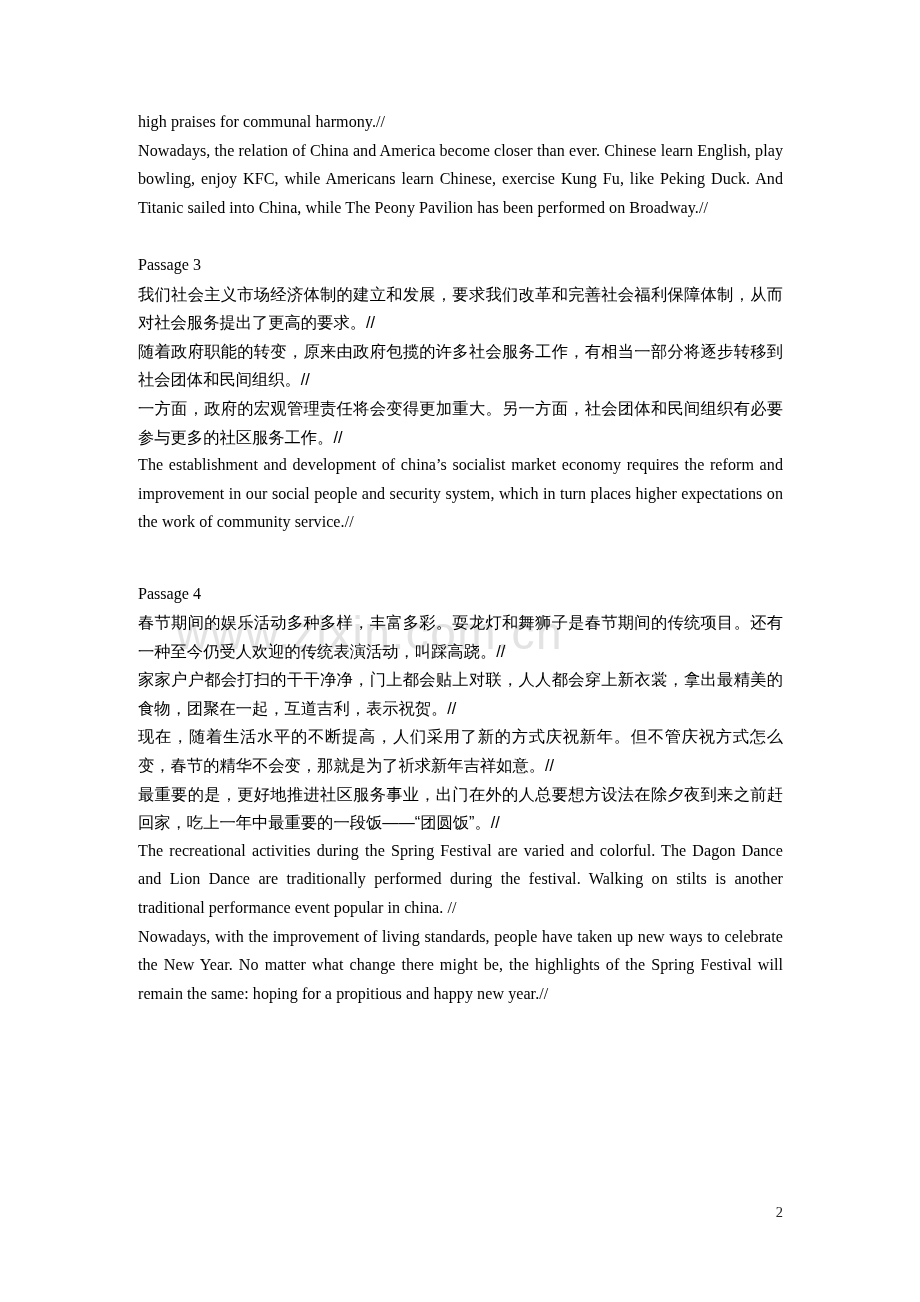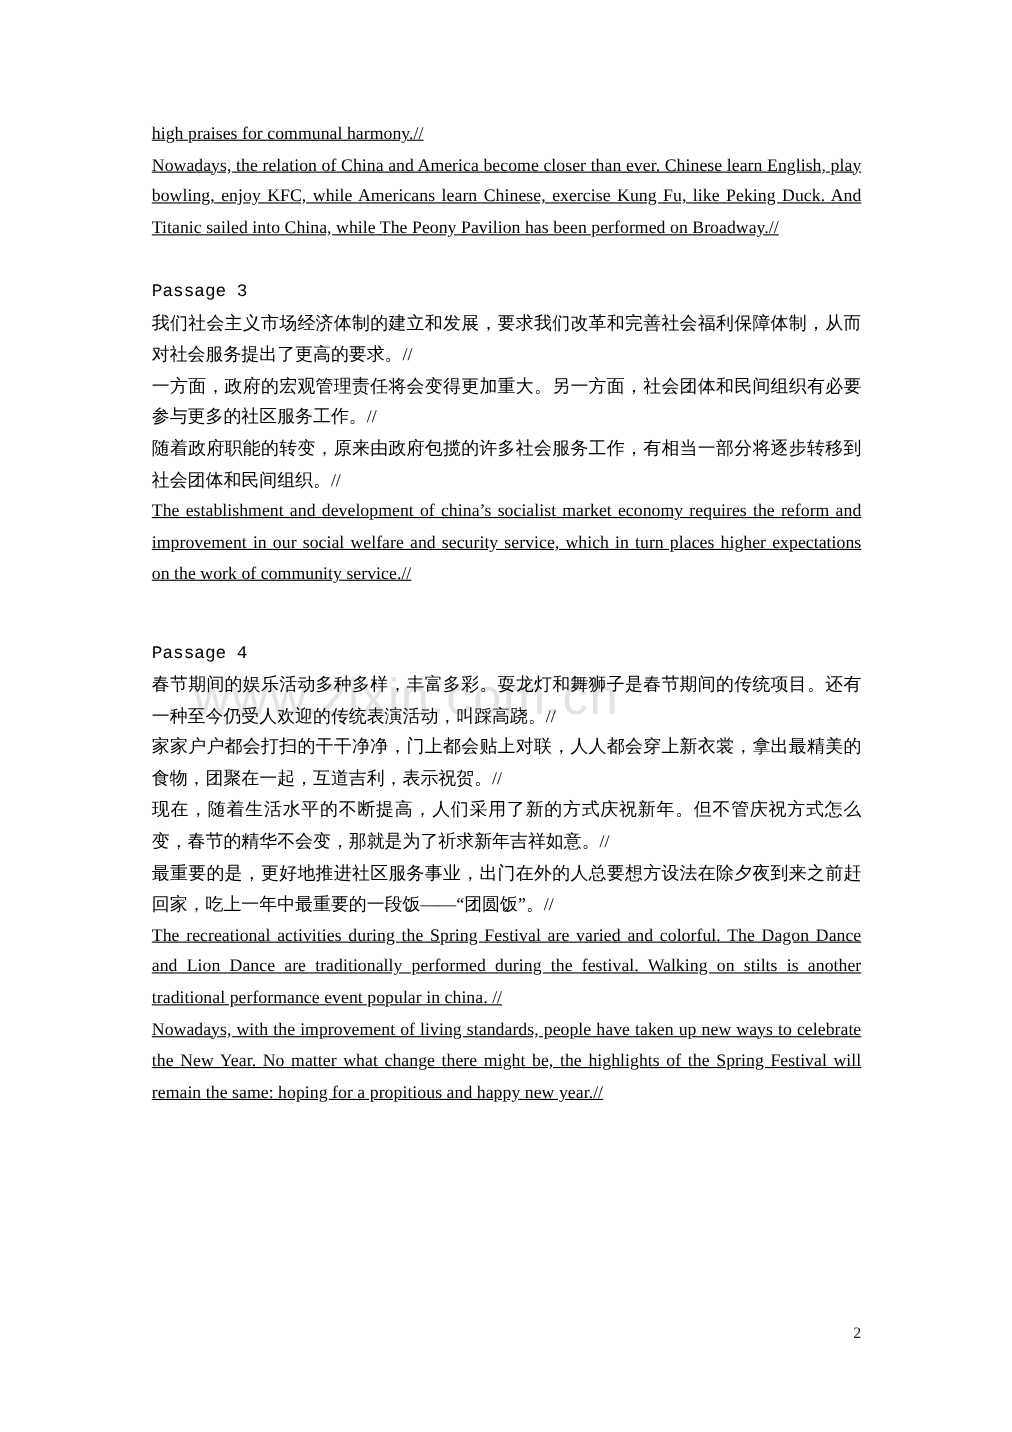--- a/index.html
+++ b/index.html
@@ -27,29 +27,28 @@
   .para {
     margin: 0;
     text-align: justify;
     text-justify: inter-word;
   }
   .en {
     font-family: "Liberation Serif", "DejaVu Serif", serif;
     font-size: 16.1px;
     line-height: 28.6px;
     letter-spacing: 0.05px;
-    text-decoration: underline;
   }
   .zh {
-    font-family: Liberation Serif, serif;
+    font-family: Liberation Sans, sans-serif;
     font-size: 16.3px;
     line-height: 28.6px;
   }
   .heading {
-    font-family: Liberation Mono, monospace;
+    font-family: Liberation Serif, serif;
     font-size: 16.1px;
     line-height: 28.6px;
     margin: 0;
     text-align: left;
   }
   .blank {
     height: 28.6px;
   }
   .blank-sm {
     height: 14px;
@@ -95,23 +94,23 @@
 
   <div class="content textlayer">
 
     <p class="para en lastline">high praises for communal harmony.//</p>
     <p class="para en">Nowadays, the relation of China and America become closer than ever. Chinese learn English, play bowling, enjoy KFC, while Americans learn Chinese, exercise Kung Fu, like Peking Duck. And Titanic sailed into China, while The Peony Pavilion has been performed on Broadway.//</p>
 
     <div class="blank"></div>
 
     <p class="heading">Passage 3</p>
     <p class="para zh">我们社会主义市场经济体制的建立和发展，要求我们改革和完善社会福利保障体制，从而对社会服务提出了更高的要求。//</p>
+    <p class="para zh">随着政府职能的转变，原来由政府包揽的许多社会服务工作，有相当一部分将逐步转移到社会团体和民间组织。//</p>
     <p class="para zh">一方面，政府的宏观管理责任将会变得更加重大。另一方面，社会团体和民间组织有必要参与更多的社区服务工作。//</p>
-    <p class="para zh">随着政府职能的转变，原来由政府包揽的许多社会服务工作，有相当一部分将逐步转移到社会团体和民间组织。//</p>
-    <p class="para en">The establishment and development of china’s socialist market economy requires the reform and improvement in our social welfare and security service, which in turn places higher expectations on the work of community service.//</p>
+    <p class="para en">The establishment and development of china’s socialist market economy requires the reform and improvement in our social people and security system, which in turn places higher expectations on the work of community service.//</p>
 
     <div class="blank"></div>
     <div class="blank-sm"></div>
 
     <p class="heading">Passage 4</p>
     <p class="para zh">春节期间的娱乐活动多种多样，丰富多彩。耍龙灯和舞狮子是春节期间的传统项目。还有一种至今仍受人欢迎的传统表演活动，叫踩高跷。//</p>
     <p class="para zh">家家户户都会打扫的干干净净，门上都会贴上对联，人人都会穿上新衣裳，拿出最精美的食物，团聚在一起，互道吉利，表示祝贺。//</p>
     <p class="para zh">现在，随着生活水平的不断提高，人们采用了新的方式庆祝新年。但不管庆祝方式怎么变，春节的精华不会变，那就是为了祈求新年吉祥如意。//</p>
     <p class="para zh">最重要的是，更好地推进社区服务事业，出门在外的人总要想方设法在除夕夜到来之前赶回家，吃上一年中最重要的一段饭——“团圆饭”。//</p>
     <p class="para en">The recreational activities during the Spring Festival are varied and colorful. The Dagon Dance and Lion Dance are traditionally performed during the festival. Walking on stilts is another traditional performance event popular in china. //</p>

